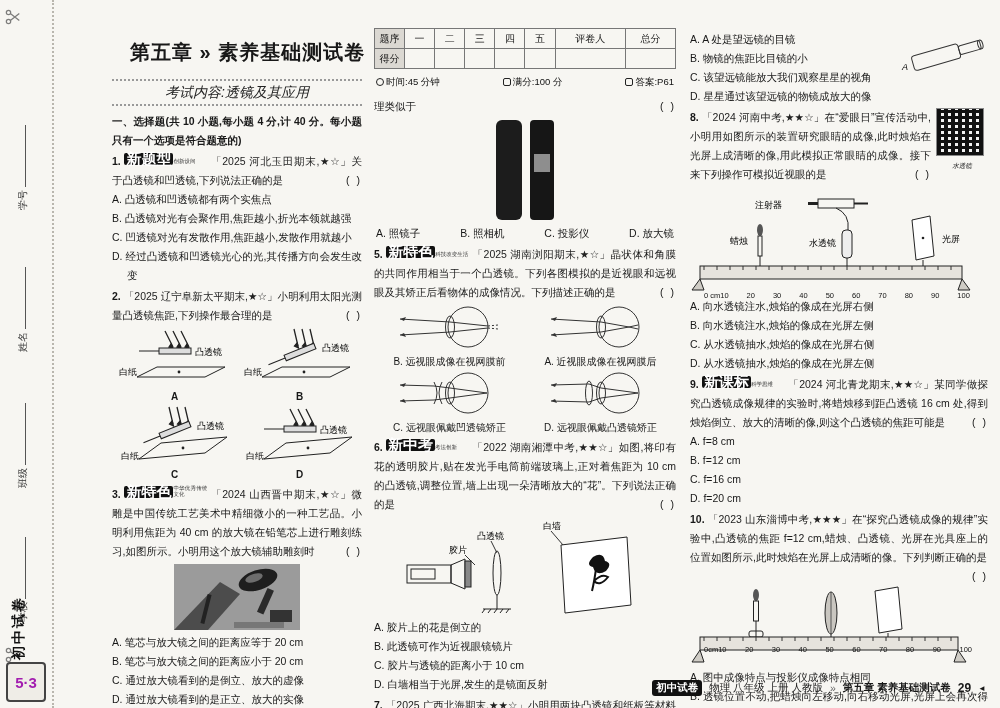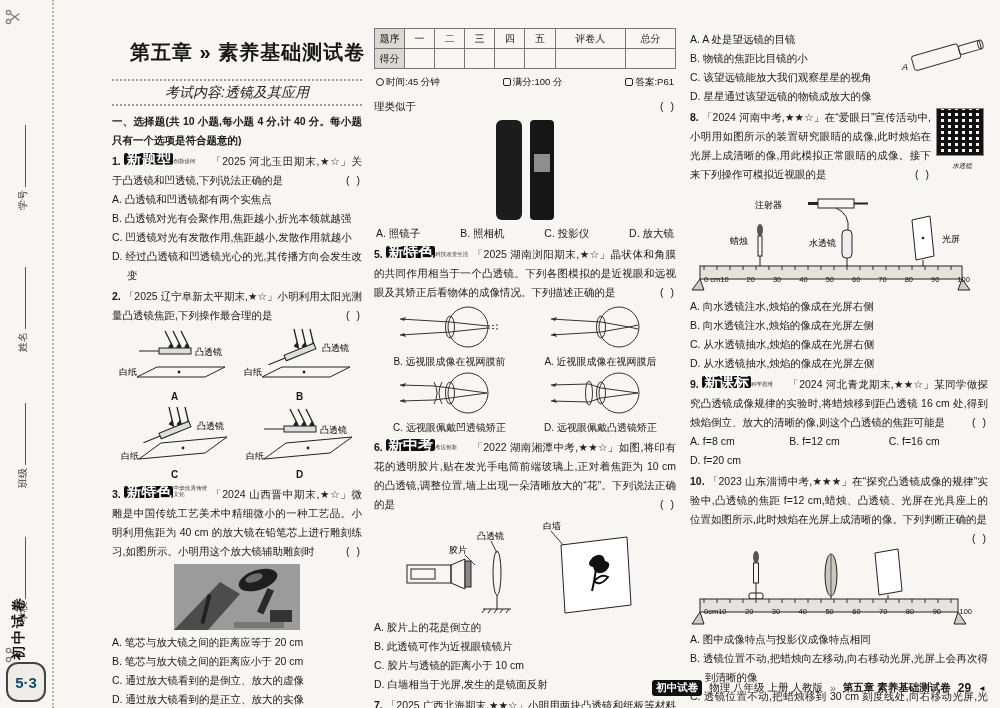--- a/index.html
+++ b/index.html
@@ -9,22 +9,22 @@
           color:#181818; }
   
   .cutline { position:absolute; left:52px; top:0; bottom:0; border-left:2px dotted #b9b6ae; }
   .scissors { position:absolute; left:4px; width:18px; height:18px; opacity:.75; }
   .vfield { position:absolute; left:16px; width:130px; transform:rotate(-90deg);
             transform-origin:left top; font-size:10px; color:#333; white-space:nowrap; }
   .vfield .fline { display:inline-block; width:62px; border-bottom:1px solid #555; margin-left:3px; }
   .spine { position:absolute; left:10px; top:660px; transform:rotate(-90deg);
            transform-origin:left top; font-weight:bold; font-size:14px; letter-spacing:2px; color:#111; white-space:nowrap;}
   .logo53 { position:absolute; left:6px; top:662px; width:40px; height:40px; border:2px solid #444;
-            border-radius:12px; display:flex; align-items:center; justify-content:center;
-            font-weight:bold; font-size:15px; color:#0c4a6e; background:#efede7; }
+            border-radius:4px; display:flex; align-items:center; justify-content:center;
+            font-weight:bold; font-size:15px; color:#a21caf; background:#efede7; }
   
   .col { position:absolute; top:28px; font-size:10.5px; line-height:19px; text-align:justify; }
   .col1 { left:112px; width:250px; }
   .col2 { left:374px; width:302px; }
   .col3 { left:690px; width:298px; }
   
   .hd { display:flex; align-items:center; gap:18px; }
   .hd-title { font-size:20px; font-weight:bold; letter-spacing:1px; white-space:nowrap; }
   .hd-sub { text-align:center; font-size:14px; font-style:italic; color:#222;
             border-top:2px dotted #999; border-bottom:2px dotted #999; padding:2px 0; margin:3px 0 6px; }
@@ -33,21 +33,21 @@
   .q { margin-top:2px; }
   .num { font-weight:bold; }
   .tag { display:inline-block; background:#111; color:#fff; font-weight:bold; font-size:15px;
          padding:0 2px; border-radius:2px; line-height:12px; vertical-align:1px; }
   .tagsub { display:inline-block; font-size:5.5px; color:#333; width:34px; line-height:6px;
             vertical-align:1px; overflow:hidden; }
   .src { color:#222; }
   .brk { float:right; letter-spacing:2px; }
   .opt { padding-left:15px; text-indent:-15px; }
   .optrow { display:flex; justify-content:space-between; padding:0 2px; }
-  .optgrid { display:grid; grid-template-columns:1fr 1fr 1fr; }
+  .optgrid { display:grid; grid-template-columns:1fr; }
   
   table.score { border-collapse:collapse; width:100%; }
   table.score td { border:1px solid #777; text-align:center; font-size:10px; height:20px; padding:0 2px; }
   table.score td.shade { background:#dbd8d2; width:30px; }
   .meta { display:flex; justify-content:space-between; font-size:9.5px; margin:3px 2px 6px; color:#111; }
   .micon { display:inline-block; width:8px; height:8px; border:1.5px solid #222; border-radius:50%;
            vertical-align:-1px; margin-right:2px; }
   .micon.sq { border-radius:2px; }
   
   .dg-grid2 { display:grid; grid-template-columns:1fr 1fr; row-gap:2px; margin:2px 0 4px; }
@@ -406,21 +406,21 @@
           <rect x="68" y="50" width="4" height="20" fill="none" stroke="#222"></rect>
           <line x1="70" y1="70" x2="70" y2="80" stroke="#222"></line>
           <polygon points="222,34 240,30 244,70 226,74" fill="#fff" stroke="#222"></polygon>
           <circle cx="233" cy="52" r="1.3" fill="#222"></circle>
           <line x1="233" y1="74" x2="233" y2="80" stroke="#222"></line>
           <text x="252" y="56" font-size="9">光屏</text>
           <rect x="10" y="80" width="262" height="13" fill="#e6e3dd" stroke="#222"></rect>
           <path d="M10 93 L2 104 h12 z M272 93 L280 104 h-12 z" fill="#cfccc5" stroke="#222"></path>
           <path d="M14 80 v4 M27 80 v4 M40 80 v4 M53 80 v4 M66 80 v4 M79 80 v4 M92 80 v4 M105 80 v4 M118 80 v4 M131 80 v4 M144 80 v4 M157 80 v4 M170 80 v4 M183 80 v4 M196 80 v4 M209 80 v4 M222 80 v4 M235 80 v4 M248 80 v4 M261 80 v4" stroke="#333"></path>
         </svg>
-        <div class="ticks" style="left:14px;right:18px;top:84px">
+        <div class="ticks" style="left:14px;right:18px;top:100px">
             <span class="tick">0 cm10</span>
             <span class="tick">20</span>
             <span class="tick">30</span>
             <span class="tick">40</span>
             <span class="tick">50</span>
             <span class="tick">60</span>
             <span class="tick">70</span>
             <span class="tick">80</span>
             <span class="tick">90</span>
             <span class="tick">100</span>

